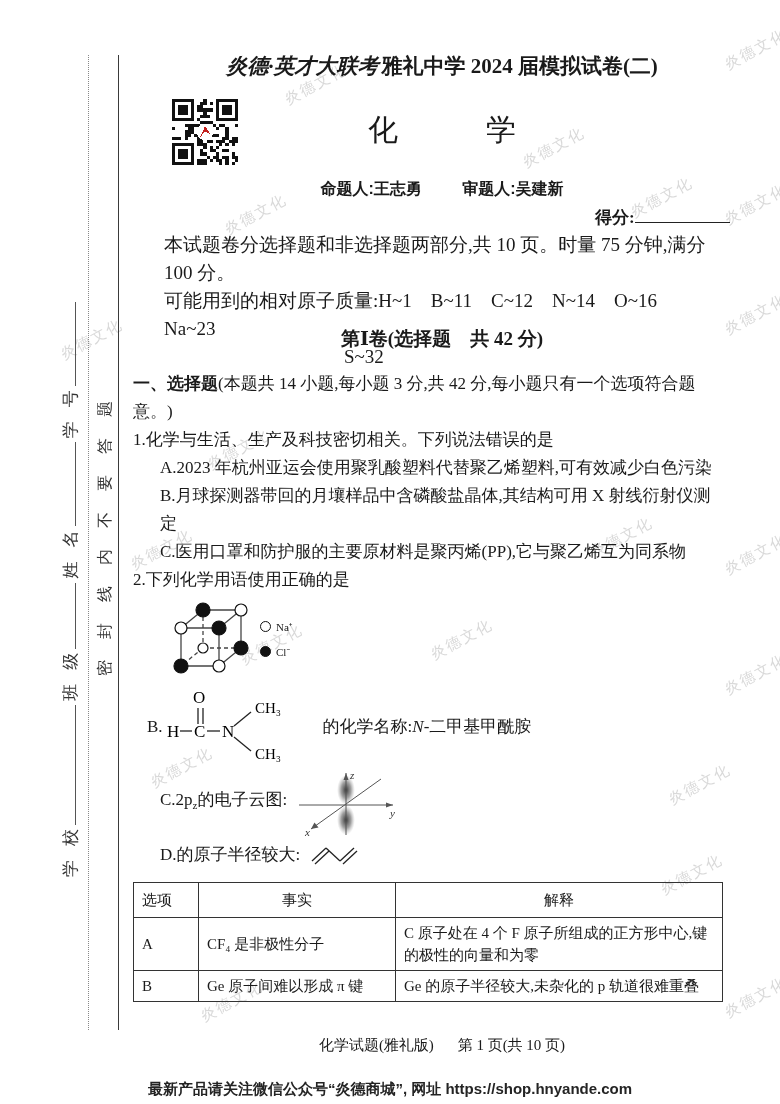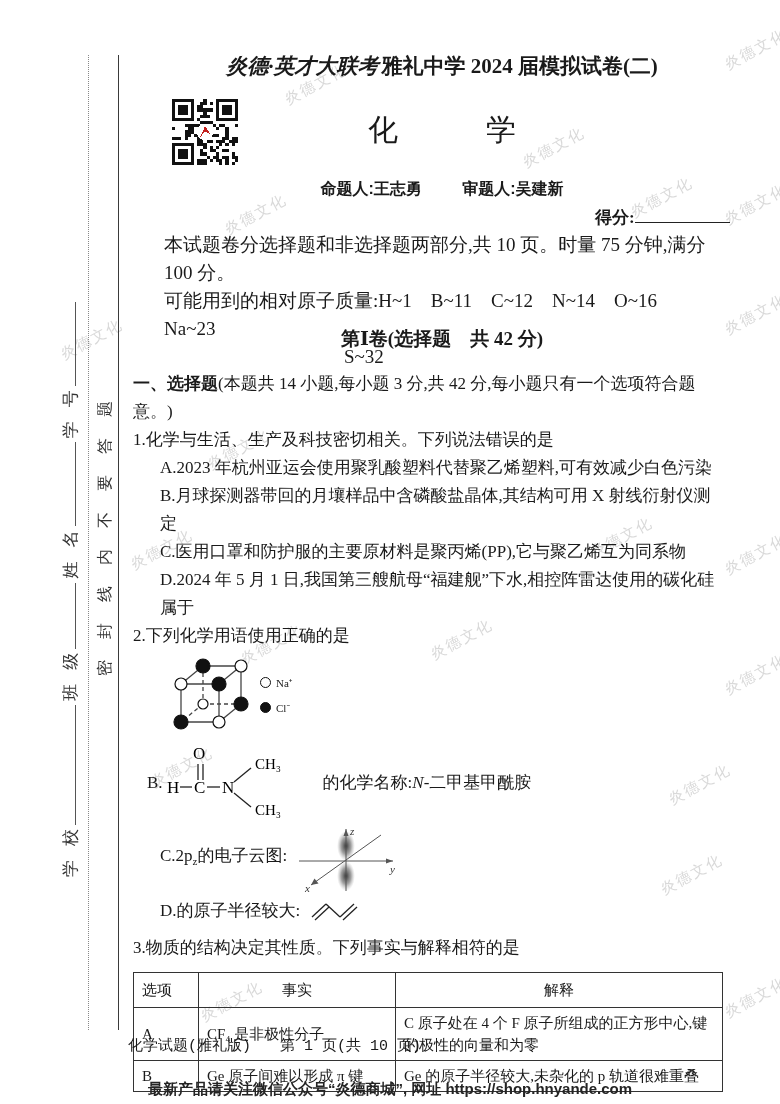--- a/index.html
+++ b/index.html
@@ -49,21 +49,21 @@
   .circ.filled{background:#111;}
   sub{font-size:11px;}
   .q3stem{margin-top:6px;}
   
   table.facts{border-collapse:collapse;width:590px;margin-top:10px;font-size:15px;line-height:22px;}
   table.facts td{border:1px solid #333;padding:4px 8px;vertical-align:middle;}
   table.facts .hd{text-align:center;height:26px;}
   table.facts .optcol{text-align:left;width:48px;}
   table.facts .factcol{width:180px;}
   
-  .footer{position:absolute;top:1036px;left:118px;width:648px;text-align:left;font-size:15px;z-index:2;font-family:Liberation Mono, monospace;}
+  .footer{position:absolute;top:1036px;left:118px;width:648px;text-align:center;font-size:15px;z-index:2;}
   .footer span{margin:0 10px;}
   .ad{position:absolute;top:1080px;left:0;width:780px;text-align:center;font-size:15px;font-weight:bold;
       color:#242424;z-index:2;font-family:"Liberation Sans","DejaVu Sans",sans-serif;}
   svg text{font-family:"Liberation Serif","DejaVu Serif",serif;}
 </style>
 </head>
 <body>
 
 <div class="page">
 
@@ -253,21 +253,20 @@
 
   <div class="questions">
     <div>
       <span class="bold">一、选择题</span><span>(本题共 14 小题,每小题 3 分,共 42 分,每小题只有一个选项符合题意。)</span>
     </div>
 
     <div>1.化学与生活、生产及科技密切相关。下列说法错误的是</div>
     <div class="opt">A.2023 年杭州亚运会使用聚乳酸塑料代替聚乙烯塑料,可有效减少白色污染</div>
     <div class="opt">B.月球探测器带回的月壤样品中含磷酸盐晶体,其结构可用 X 射线衍射仪测定</div>
     <div class="opt">C.医用口罩和防护服的主要原材料是聚丙烯(PP),它与聚乙烯互为同系物</div>
-    <div class="opt">D.2024 年 5 月 1 日,我国第三艘航母“福建舰”下水,相控阵雷达使用的碳化硅属于</div>
 
     <div>2.下列化学用语使用正确的是</div>
 
     <div class="row-cell rowA">
       <svg width="88" height="88" viewBox="0 0 86 88" style="margin-left:4px">
         <g stroke="#444" stroke-width="1.3" fill="none">
           <line x1="16" y1="32" x2="54" y2="32"></line>
             <line x1="54" y1="32" x2="54" y2="70"></line>
           <line x1="54" y1="70" x2="16" y2="70"></line>
             <line x1="16" y1="70" x2="16" y2="32"></line>
@@ -360,21 +359,20 @@
         <g stroke="#222" stroke-width="1.3" fill="none">
           <line x1="4" y1="18" x2="18" y2="5"></line>
           <line x1="7" y1="21" x2="21" y2="8"></line>
           <line x1="18" y1="5" x2="32" y2="18"></line>
           <line x1="32" y1="18" x2="46" y2="5"></line>
           <line x1="35" y1="21" x2="49" y2="8"></line>
         </g>
       </svg>
     </div>
 
-    <div class="q3stem">3.物质的结构决定其性质。下列事实与解释相符的是</div>
 
     <table class="facts">
       <tbody>
           <tr>
         <td class="hd optcol">选项</td>
         <td class="hd factcol">事实</td>
         <td class="hd">解释</td>
       </tr>
       <tr>
         <td class="optcol">A</td>

